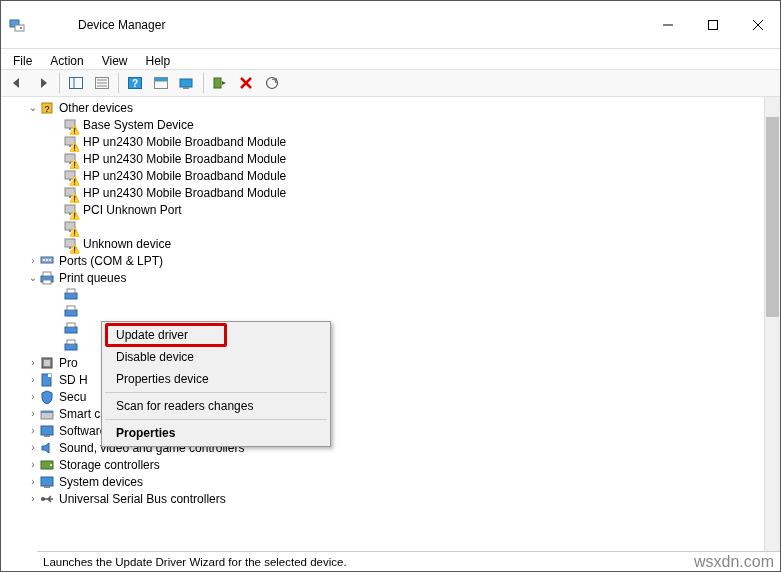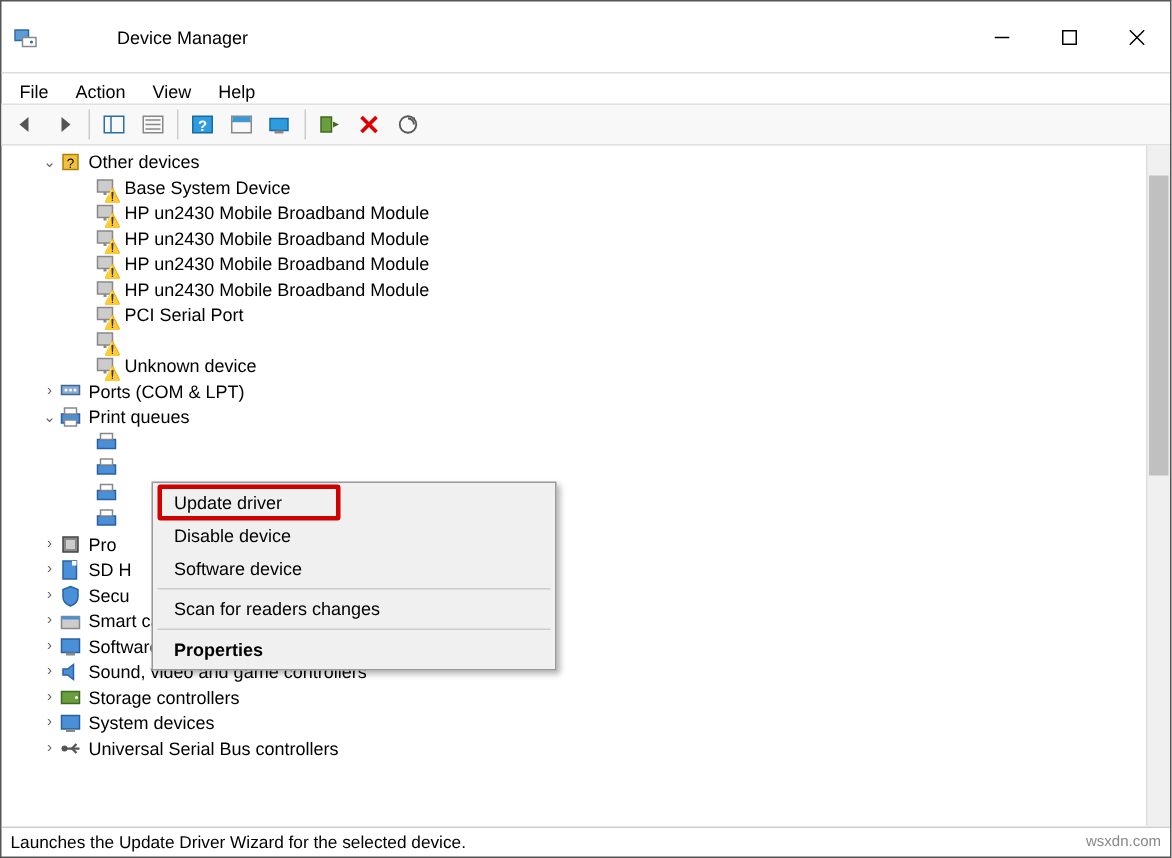--- a/index.html
+++ b/index.html
@@ -17,23 +17,23 @@
   .toolbar .tb-sep { width: 1px; height: 20px; background: #ccc; margin: 0 2px; }
   .content { flex: 1; overflow: hidden; position: relative; display: flex; }
   .tree { flex: 1; overflow-y: auto; overflow-x: hidden; padding: 2px 0; position: relative; }
   .scrollbar-v { width: 16px; background: #f0f0f0; border-left: 1px solid #ddd; position: relative; }
   .scrollbar-thumb { position: absolute; left: 1px; right: 1px; top: 20px; height: 200px; background: #c0c0c0; }
   .node { display: flex; align-items: center; height: 17px; white-space: nowrap; }
   .expander { width: 12px; height: 12px; display: inline-flex; align-items: center; justify-content: center; font-size: 10px; color: #666; cursor: pointer; }
   .icon-slot { width: 16px; height: 16px; display: inline-flex; align-items: center; justify-content: center; margin-right: 4px; }
   .indent1 { padding-left: 26px; }
   .indent3 { padding-left: 62px; }
-  .statusbar { height: 20px; border-top: 1px solid #ccc; display: flex; align-items: center; padding: 0 6px; font-size: 11.5px; }
-  .statusbar .right { margin-left: auto; font-size: 10px; color: #888; }
-  .context-menu { position: absolute; left: 100px; top: 320px; width: 270px; background: #f0f0f0; border: 1px solid #999; box-shadow: 2px 2px 4px rgba(0,0,0,.3); z-index: 10; padding: 2px; }
+  .statusbar { height: 20px; border-top: 1px solid #ccc; display: flex; align-items: center; padding: 0 6px; font-size: 11.5px; margin-left: 36px; }
+  .statusbar .right { margin-left: auto; font-size: 16px; color: #888; }
+  .context-menu { position: absolute; left: 100px; top: 320px; width: 230px; background: #f0f0f0; border: 1px solid #999; box-shadow: 2px 2px 4px rgba(0,0,0,.3); z-index: 10; padding: 2px; }
   .cm-item { height: 22px; display: flex; align-items: center; padding: 0 12px; font-size: 12px; }
   .cm-item.bold { font-weight: bold; }
   .cm-sep { height: 1px; background: #ccc; margin: 2px 1px; }
   .highlight-box { position: absolute; border: 3px solid #d00000; border-radius: 2px; pointer-events: none; z-index: 11; }
   .hb1 { left: 104px; top: 322px; width: 122px; height: 24px; }
   .warn-overlay { position: absolute; font-size: 9px; color: #000; right: -2px; bottom: -2px; }
   svg { display: block; }
 </style>
 </head>
 <body>
@@ -209,21 +209,21 @@
           <span>HP un2430 Mobile Broadband Module</span>
         </div>
       <div class="node indent3">
           <span class="icon-slot" style="position:relative">
             <svg width="16" height="16">
               <rect x="2" y="3" width="10" height="8" fill="#ccc" stroke="#888"></rect>
               <rect x="6" y="11" width="2" height="2" fill="#888"></rect>
             </svg>
             <span class="warn-overlay">⚠️</span>
           </span>
-          <span>PCI Serial Port</span>
+          <span>PCI Unknown Port</span>
         </div>
       <div class="node indent3">
           <span class="icon-slot" style="position:relative">
             <svg width="16" height="16">
               <rect x="2" y="3" width="10" height="8" fill="#ccc" stroke="#888"></rect>
               <rect x="6" y="11" width="2" height="2" fill="#888"></rect>
             </svg>
             <span class="warn-overlay">⚠️</span>
           </span>
         </div>
@@ -389,21 +389,21 @@
 
     </div>
     <div class="scrollbar-v">
       <div class="scrollbar-thumb"></div>
     </div>
   </div>
 
   <div class="context-menu">
     <div class="cm-item">Update driver</div>
     <div class="cm-item">Disable device</div>
-    <div class="cm-item">Software device</div>
+    <div class="cm-item">Properties device</div>
     <div class="cm-sep"></div>
     <div class="cm-item">Scan for readers changes</div>
     <div class="cm-sep"></div>
     <div class="cm-item bold">Properties</div>
   </div>
 
   <div class="highlight-box hb1"></div>
 
   <div class="statusbar">
     <span>Launches the Update Driver Wizard for the selected device.</span>

